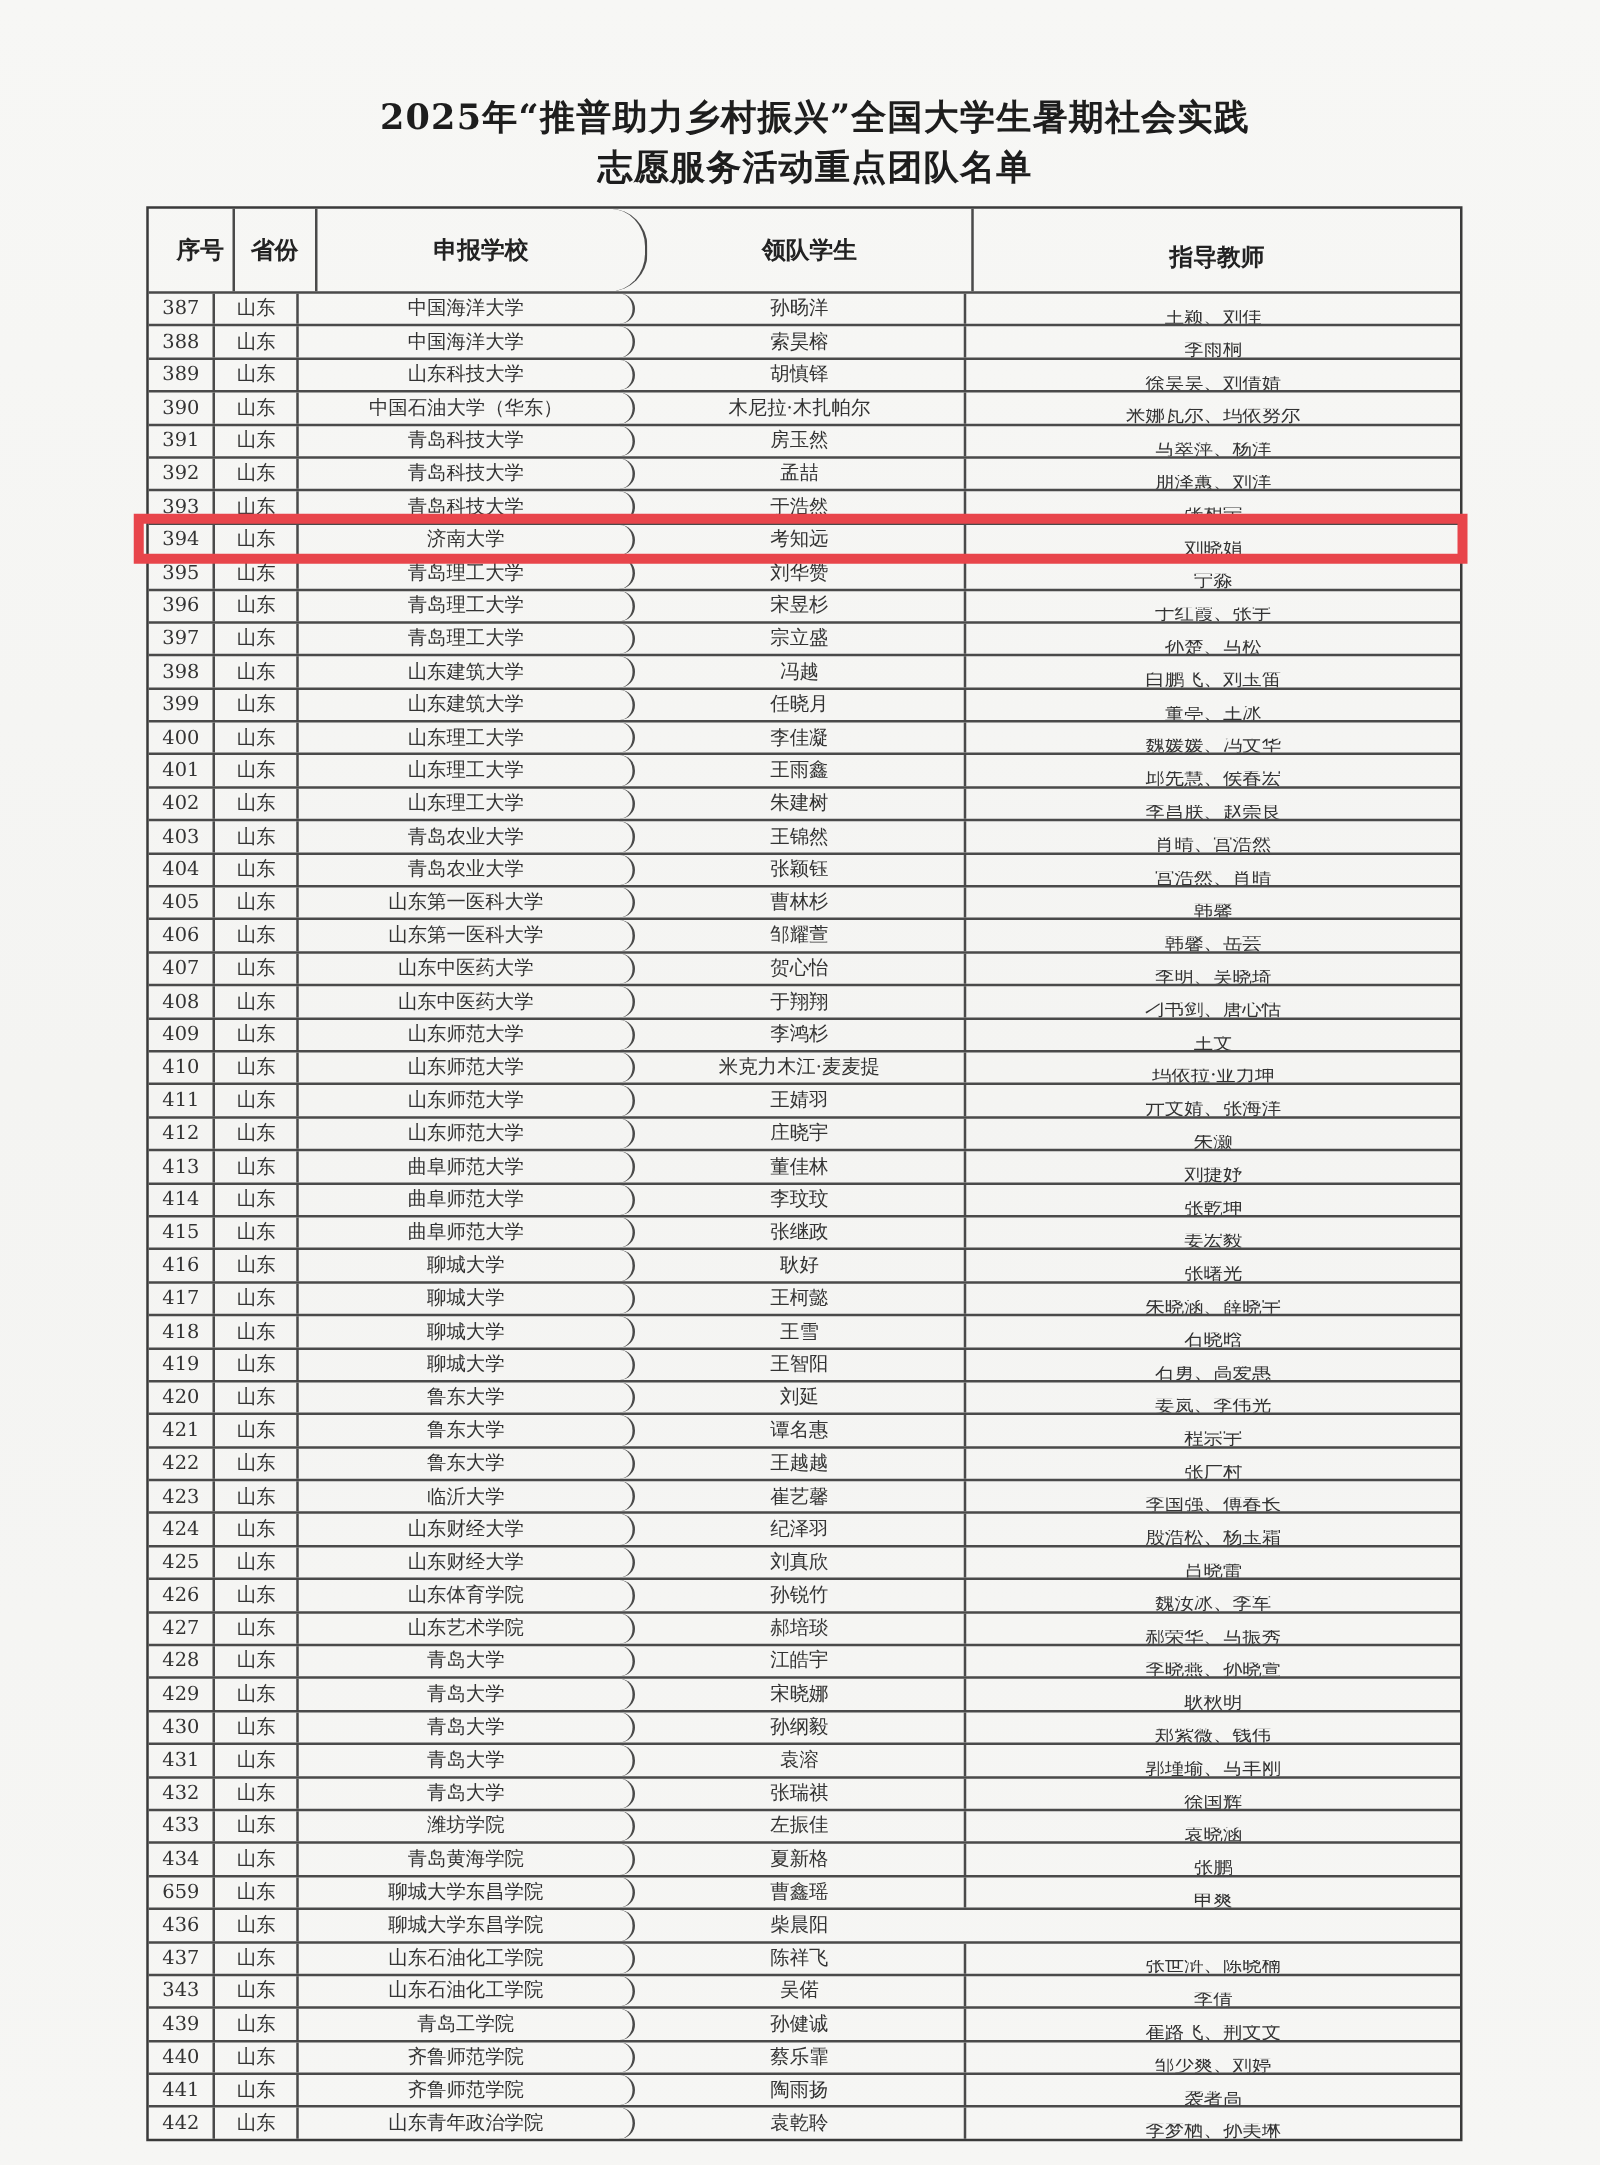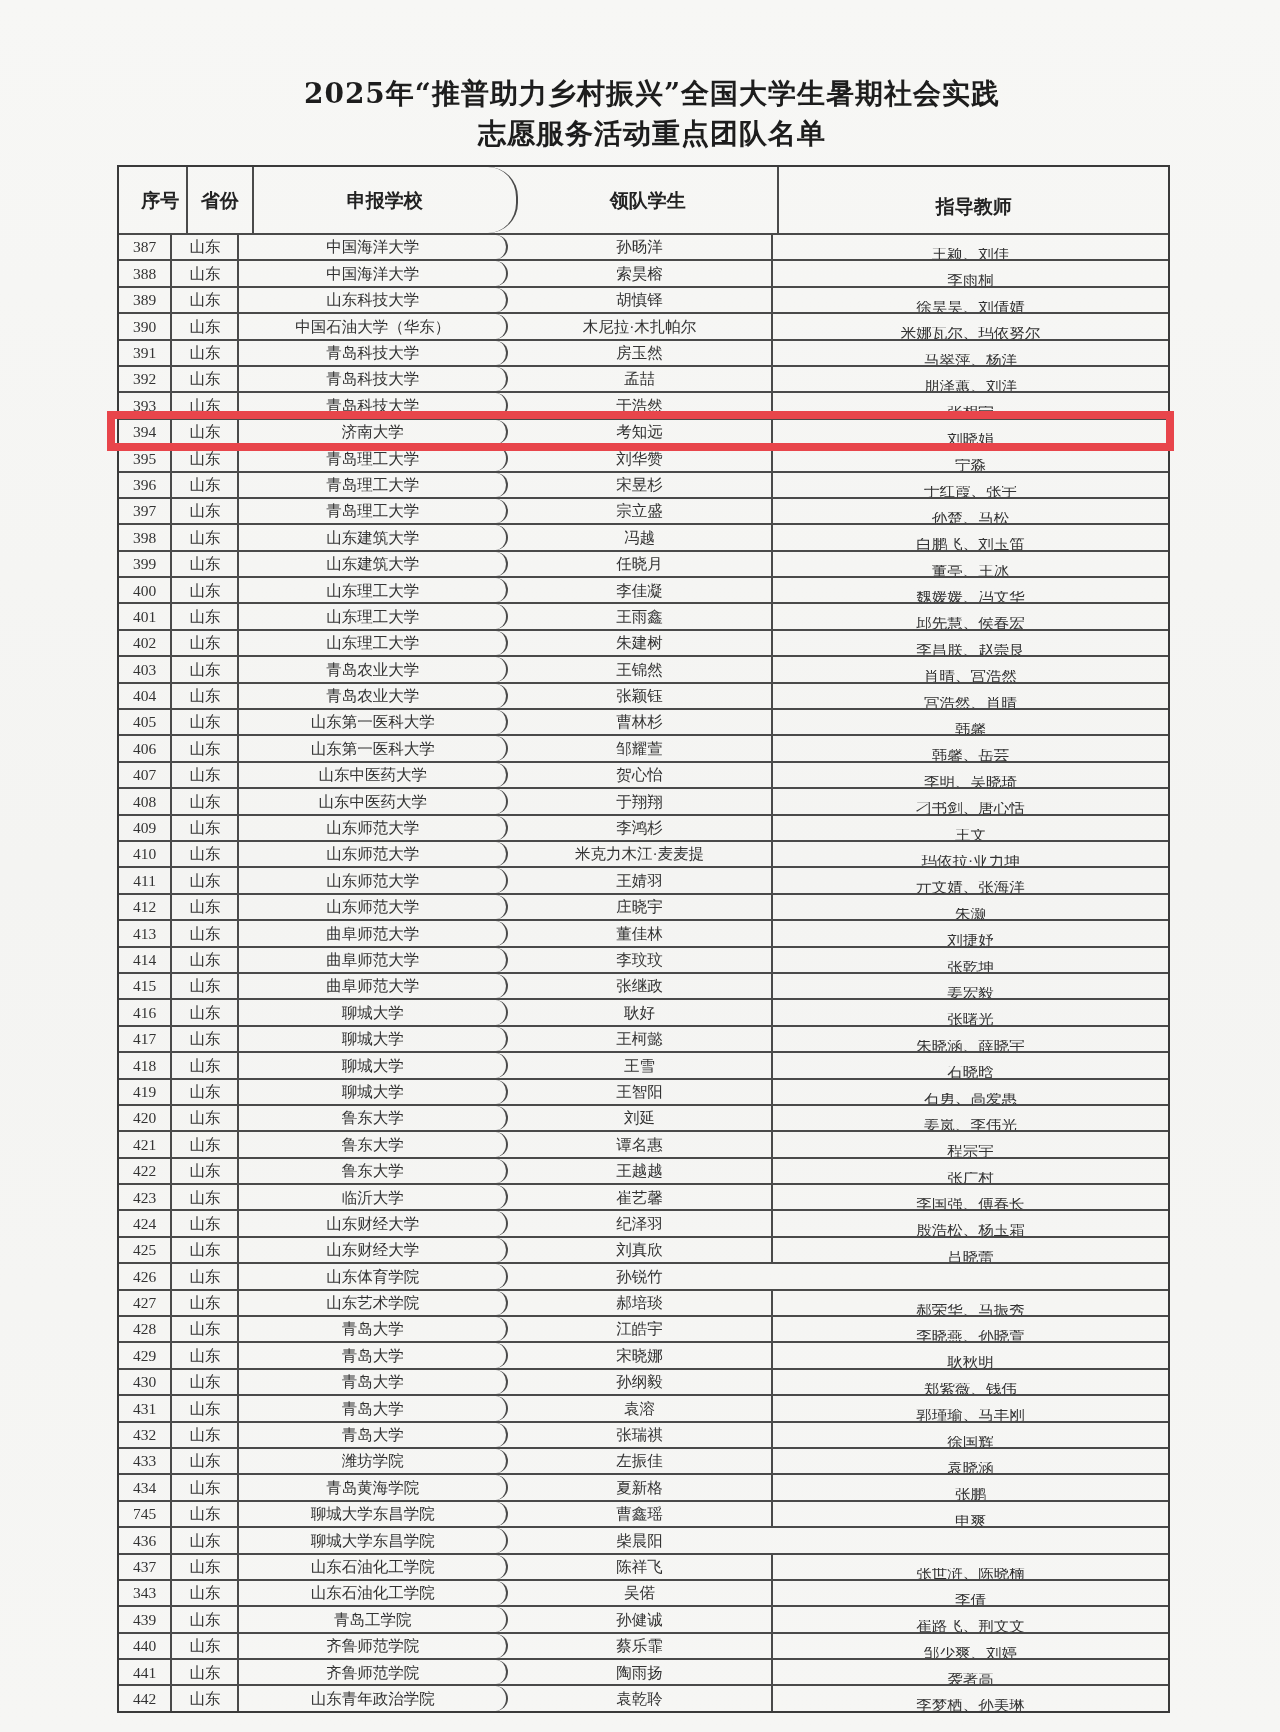--- a/index.html
+++ b/index.html
@@ -38,21 +38,21 @@
     align-items:stretch;
     border-bottom:2px solid #4a4a4a;
   }
   .trow:last-child{border-bottom:none;}
   .thead{height:66px;padding-left:16px;}
   .thead .cell{
     font-weight:bold;
     font-size:19px;
     color:#222;
   }
-  .row{height:24.4px;font-family:Liberation Serif, serif;}
+  .row{height:24.4px;}
   .cell{
     display:flex;
     align-items:center;
     justify-content:center;
     text-align:center;
     border-right:2px solid #4a4a4a;
     font-size:15.5px;
     line-height:1;
     color:#333;
     overflow:hidden;
@@ -363,20 +363,21 @@
           <div class="cell c1">山东</div>
           <div class="cell c2">山东财经大学</div>
           <div class="cell c3">刘真欣</div>
           <div class="cell c4">吕晓蕾</div>
         </div>
         <div class="trow row">
           <div class="cell c0">426</div>
           <div class="cell c1">山东</div>
           <div class="cell c2">山东体育学院</div>
           <div class="cell c3">孙锐竹</div>
+          <div class="cell c4">魏汝冰、李军</div>
         </div>
         <div class="trow row">
           <div class="cell c0">427</div>
           <div class="cell c1">山东</div>
           <div class="cell c2">山东艺术学院</div>
           <div class="cell c3">郝培琰</div>
           <div class="cell c4">郝荣华、马振秀</div>
         </div>
         <div class="trow row">
           <div class="cell c0">428</div>
@@ -421,21 +422,21 @@
           <div class="cell c4">袁晓涵</div>
         </div>
         <div class="trow row">
           <div class="cell c0">434</div>
           <div class="cell c1">山东</div>
           <div class="cell c2">青岛黄海学院</div>
           <div class="cell c3">夏新格</div>
           <div class="cell c4">张鹏</div>
         </div>
         <div class="trow row">
-          <div class="cell c0">745</div>
+          <div class="cell c0">659</div>
           <div class="cell c1">山东</div>
           <div class="cell c2">聊城大学东昌学院</div>
           <div class="cell c3">曹鑫瑶</div>
           <div class="cell c4">申爽</div>
         </div>
         <div class="trow row">
           <div class="cell c0">436</div>
           <div class="cell c1">山东</div>
           <div class="cell c2">聊城大学东昌学院</div>
           <div class="cell c3">柴晨阳</div>

